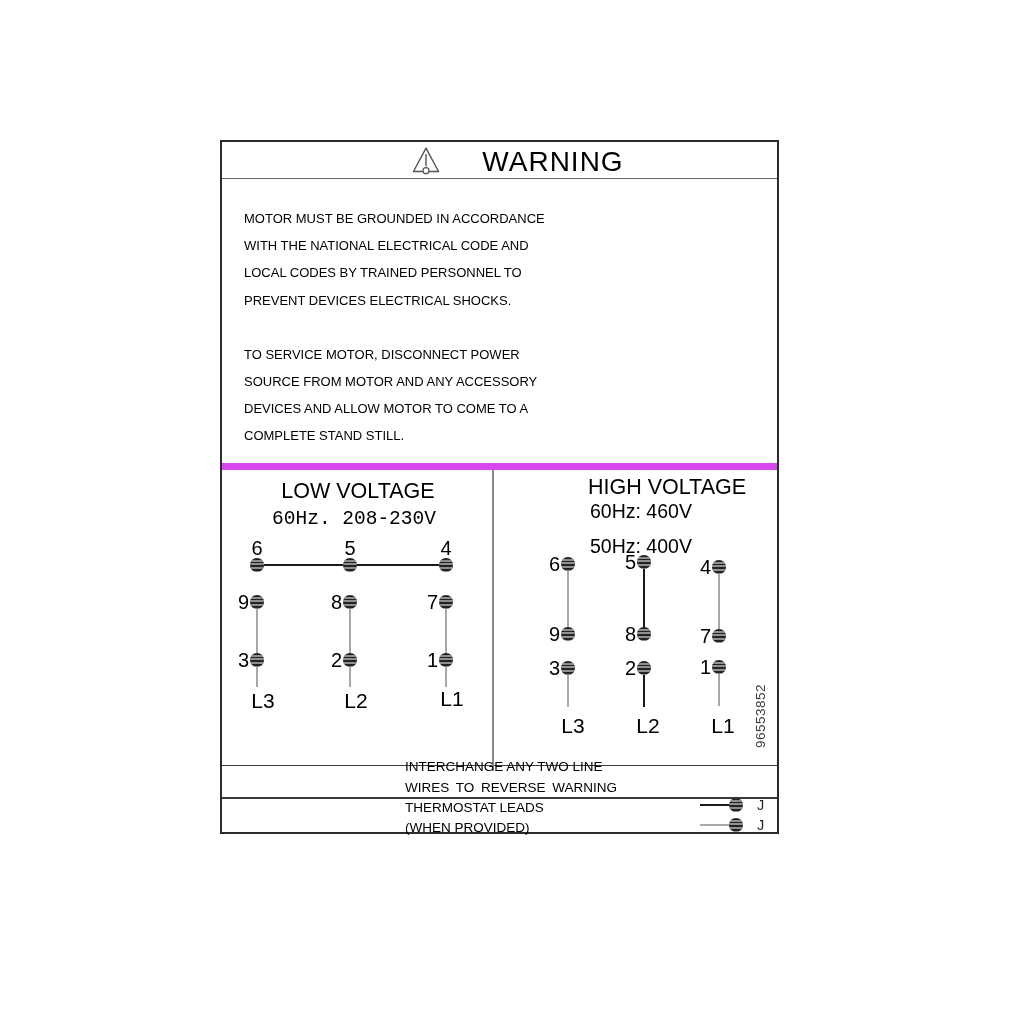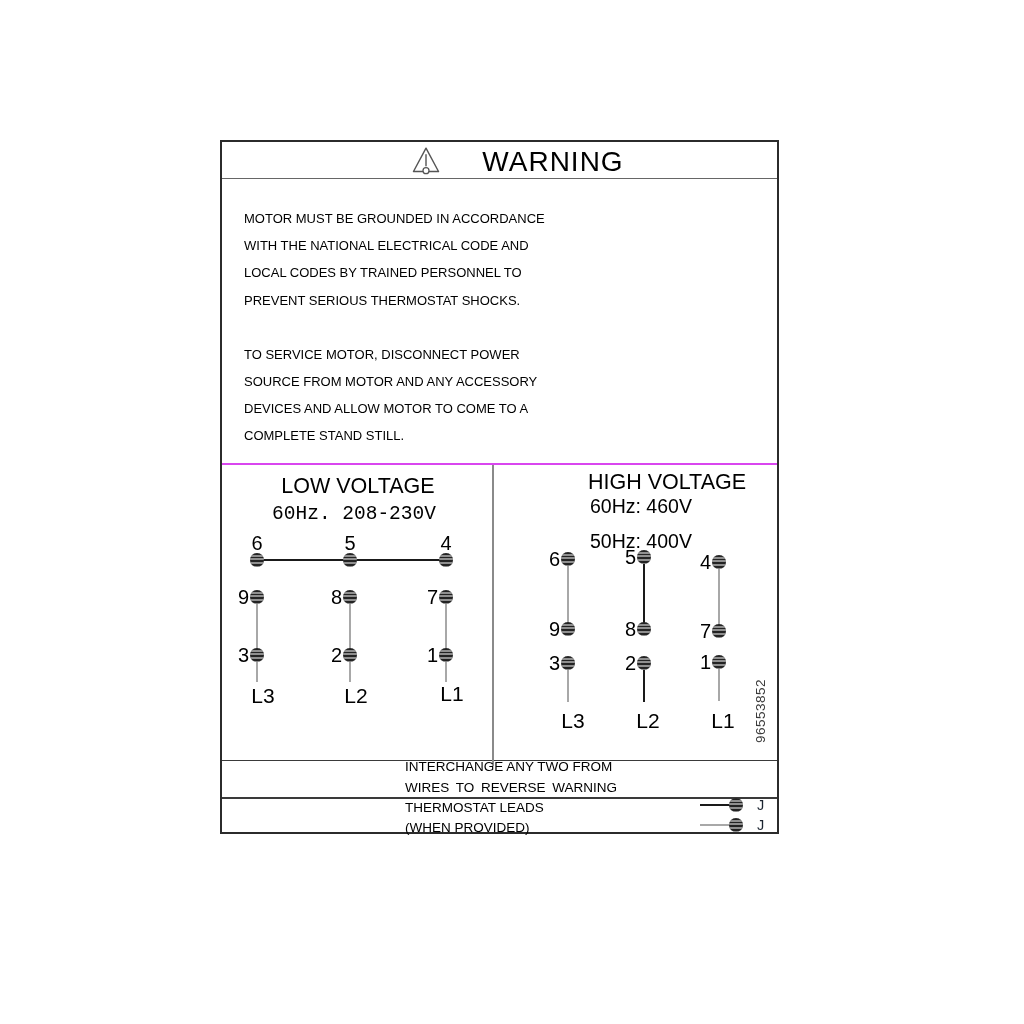--- a/index.html
+++ b/index.html
@@ -10,21 +10,21 @@
   .abs{position:absolute;}
   
   .header{position:absolute;left:0;top:0;width:100%;height:37px;border-bottom:1px solid #666;box-sizing:border-box;}
   .warn-title{position:absolute;left:246px;top:4px;width:170px;text-align:center;
               font-size:28px;letter-spacing:1px;color:#000;}
   
   .warning-text{position:absolute;left:22px;top:63px;font-size:13px;line-height:27.2px;color:#000;}
   .warning-text .para{margin:0 0 27px 0;}
   
   .wiring{position:absolute;left:0;top:321px;width:100%;height:295px;
-          border-top:2px solid #d946ef;border-bottom:1.5px solid #3a3a3a;box-sizing:content-box;}
+          border-top:7px solid #d946ef;border-bottom:1.5px solid #3a3a3a;box-sizing:content-box;}
   .vdiv{position:absolute;left:270px;top:0;width:1.6px;height:301px;background:#8a8a8a;}
   .diag-title{position:absolute;text-align:center;font-size:21.5px;color:#000;}
   .diag-sub{position:absolute;font-size:19.5px;color:#000;}
   .tnum{position:absolute;font-size:20px;line-height:22px;color:#000;}
   .tnum.right{text-align:right;width:22px;}
   .tnum.center{text-align:center;width:30px;}
   .dot{position:absolute;width:14px;height:14px;border-radius:50%;
        background:repeating-linear-gradient(180deg,#232323 0px,#232323 1.8px,#8f8f8f 1.8px,#8f8f8f 3.6px);
        box-shadow:inset 0 0 1px #444;}
   .wire{position:absolute;width:1.6px;}
@@ -53,21 +53,21 @@
         <circle cx="17" cy="28.6" r="3.4" fill="#ffffff" stroke="#555" stroke-width="1.4"></circle>
       </svg>
       <div class="warn-title">WARNING</div>
     </div>
 
     <div class="warning-text">
       <div class="para">
         <div>MOTOR MUST BE GROUNDED IN ACCORDANCE</div>
         <div>WITH THE NATIONAL ELECTRICAL CODE AND</div>
         <div>LOCAL CODES BY TRAINED PERSONNEL TO</div>
-        <div>PREVENT SERIOUS THERMOSTAT SHOCKS.</div>
+        <div>PREVENT DEVICES ELECTRICAL SHOCKS.</div>
       </div>
       <div class="para">
         <div>TO SERVICE MOTOR, DISCONNECT POWER</div>
         <div>SOURCE FROM MOTOR AND ANY ACCESSORY</div>
         <div>DEVICES AND ALLOW MOTOR TO COME TO A</div>
         <div>COMPLETE STAND STILL.</div>
       </div>
     </div>
 
     <div class="wiring">
@@ -144,21 +144,21 @@
 
         <div class="llab" style="left:329px;top:244px;">L3</div>
         <div class="llab" style="left:404px;top:244px;">L2</div>
         <div class="llab" style="left:479px;top:244px;">L1</div>
 
         <div class="partnum">96553852</div>
       </div>
     </div>
 
     <div>
-      <div class="ftext" style="top:617px;">INTERCHANGE ANY TWO FROM</div>
+      <div class="ftext" style="top:617px;">INTERCHANGE ANY TWO LINE</div>
       <div class="ftext" style="top:638px;word-spacing:3px;">WIRES TO REVERSE WARNING</div>
       <div class="hline" style="top:655px;height:1.5px;"></div>
       <div class="ftext" style="top:658px;">THERMOSTAT LEADS</div>
       <div class="ftext" style="top:678px;">(WHEN PROVIDED)</div>
 
       <div class="lead-line" style="left:478px;top:662px;width:36px;background:#1a1a1a;"></div>
       <div class="dot" style="left:507px;top:656px;"></div>
       <div class="lead-j" style="left:535px;top:655px;">J</div>
 
       <div class="lead-line" style="left:478px;top:682px;width:36px;background:#a8a8a8;"></div>

